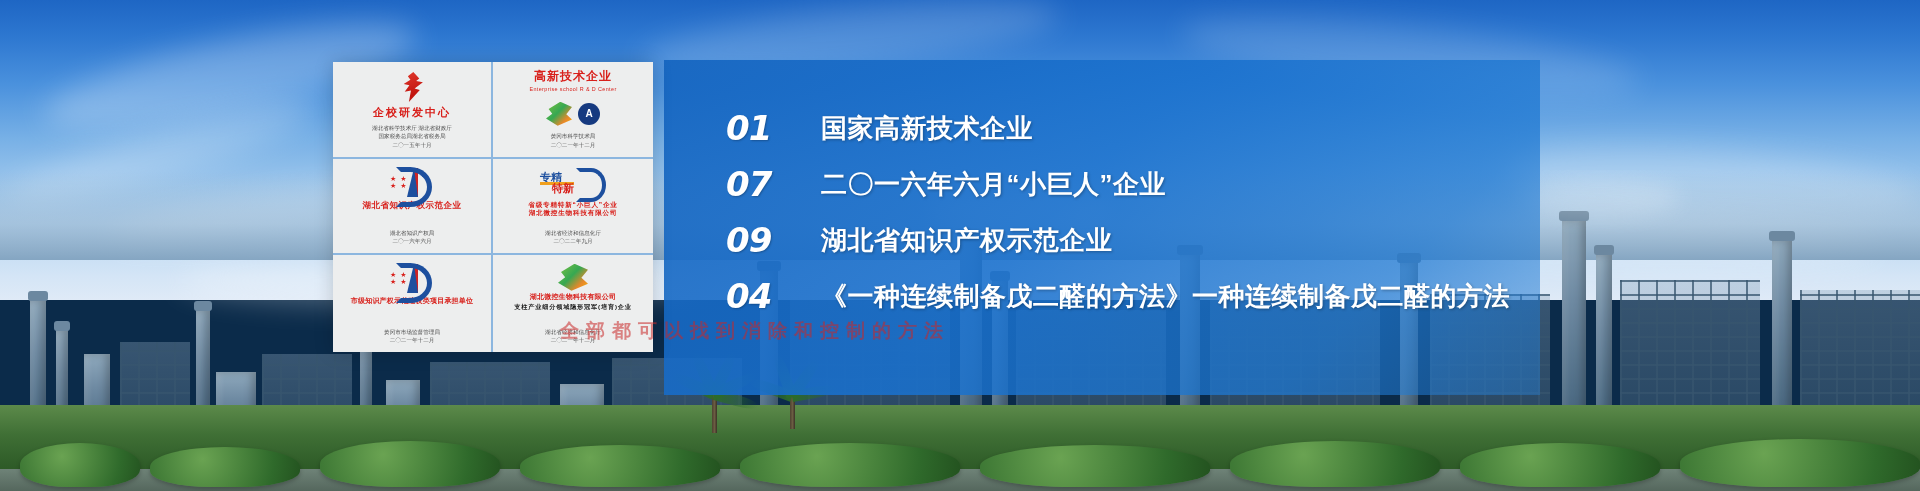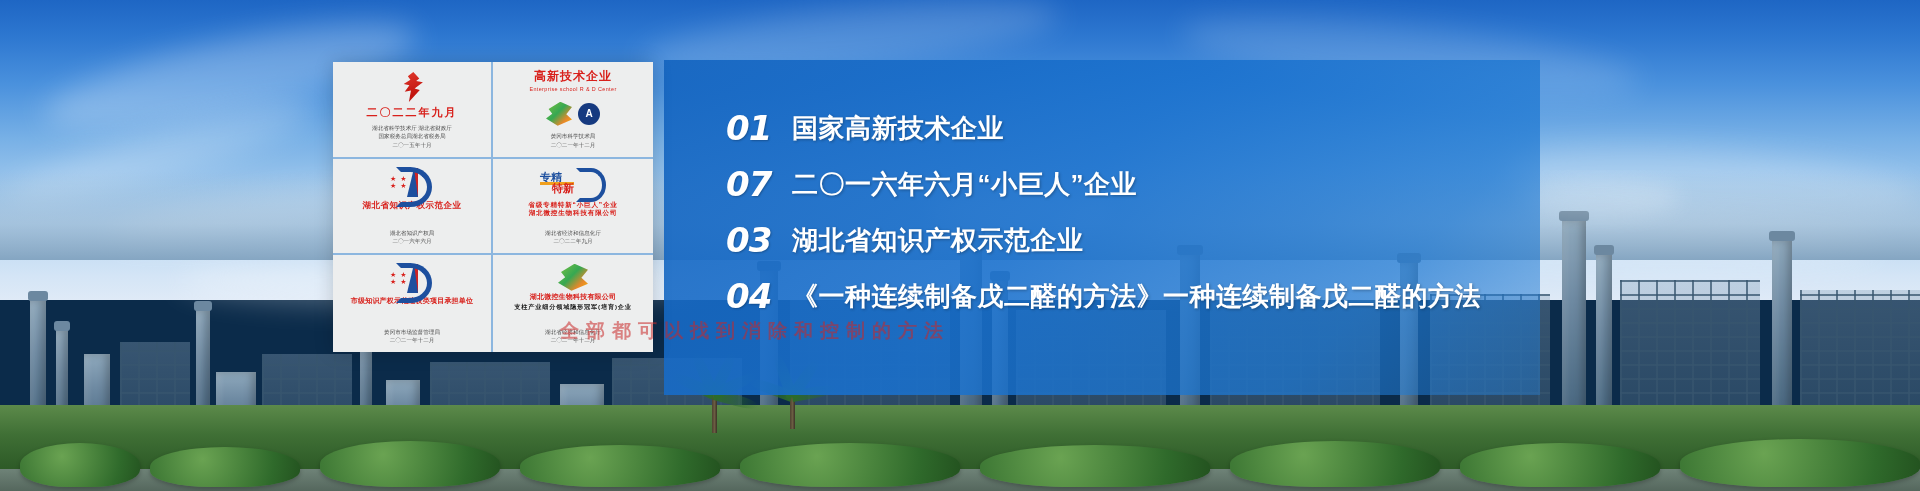--- a/index.html
+++ b/index.html
@@ -237,21 +237,21 @@
     z-index: 3;
   }
   .panel .inner {
     position: absolute;
     left: 62px; top: 40px; right: 10px; bottom: 20px;
   }
   .row {
     display: flex;
     align-items: center;
     height: 56px;
-    gap: 10px;
+    gap: 39px;
     white-space: nowrap;
   }
   .num {
     font-family: "DejaVu Sans", sans-serif;
     font-weight: 700;
     font-style: italic;
     font-size: 34px;
     color: #ffffff;
     letter-spacing: -1px;
     width: 56px;
@@ -363,21 +363,21 @@
       <span style="transform:rotate(-10deg)"></span>
     </div>
   </div>
 
   <div class="certgrid">
 
     <div class="cert">
       <div class="emblem">
           <div class="flame"></div>
         </div>
-      <div class="c-title big">二〇二二年九月</div>
+      <div class="c-title big">企校研发中心</div>
       <div class="c-issuer" style="white-space:pre-line">湖北省科学技术厅  湖北省财政厅
 国家税务总局湖北省税务局
 二〇一五年十月</div>
     </div>
 
     <div class="cert">
       <div style="display:flex;flex-direction:column;align-items:center;">
         <div class="qx">高新技术企业</div>
         <div class="qx-en">Enterprise school  R &amp; D Center</div>
       </div>
@@ -448,21 +448,21 @@
         <div class="num">01</div>
         <div class="txt">国家高新技术企业</div>
       </div>
 
       <div class="row">
         <div class="num">07</div>
         <div class="txt">二〇一六年六月“小巨人”企业</div>
       </div>
 
       <div class="row">
-        <div class="num">03</div>
+        <div class="num">09</div>
         <div class="txt">湖北省知识产权示范企业</div>
       </div>
 
       <div class="row">
         <div class="num">04</div>
         <div class="txt">《一种连续制备戊二醛的方法》一种连续制备戊二醛的方法</div>
       </div>
 
 
     </div>

